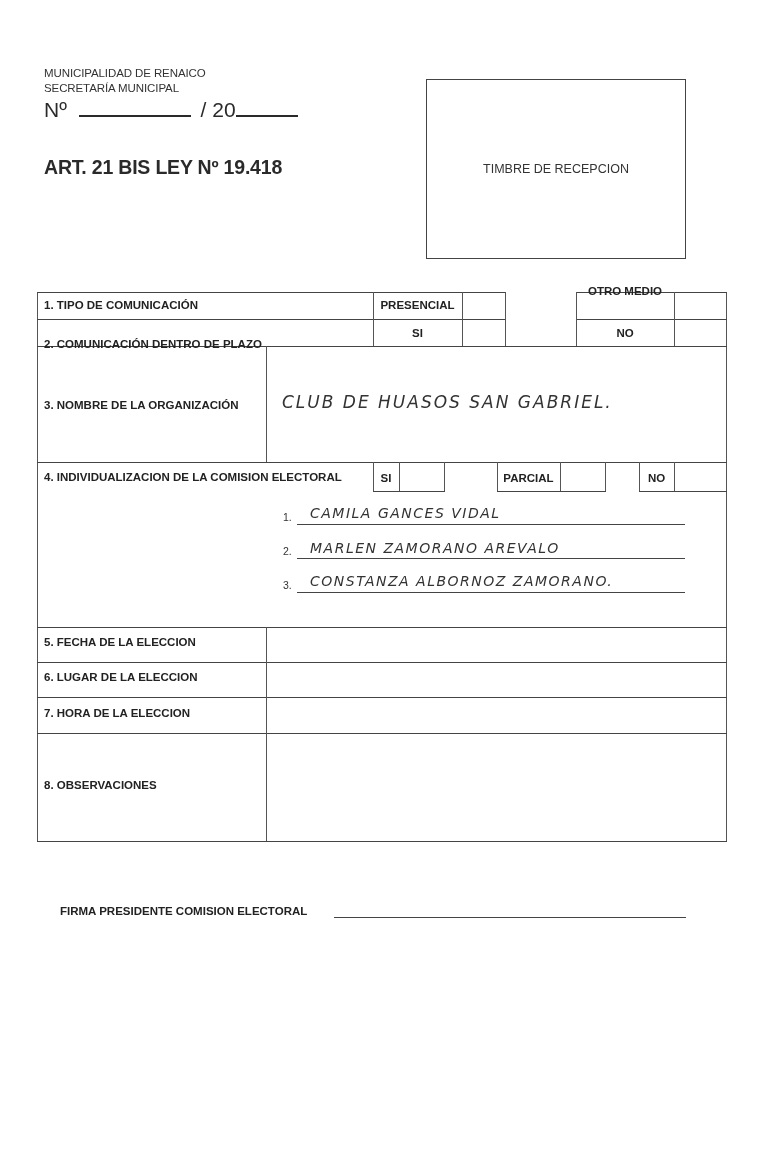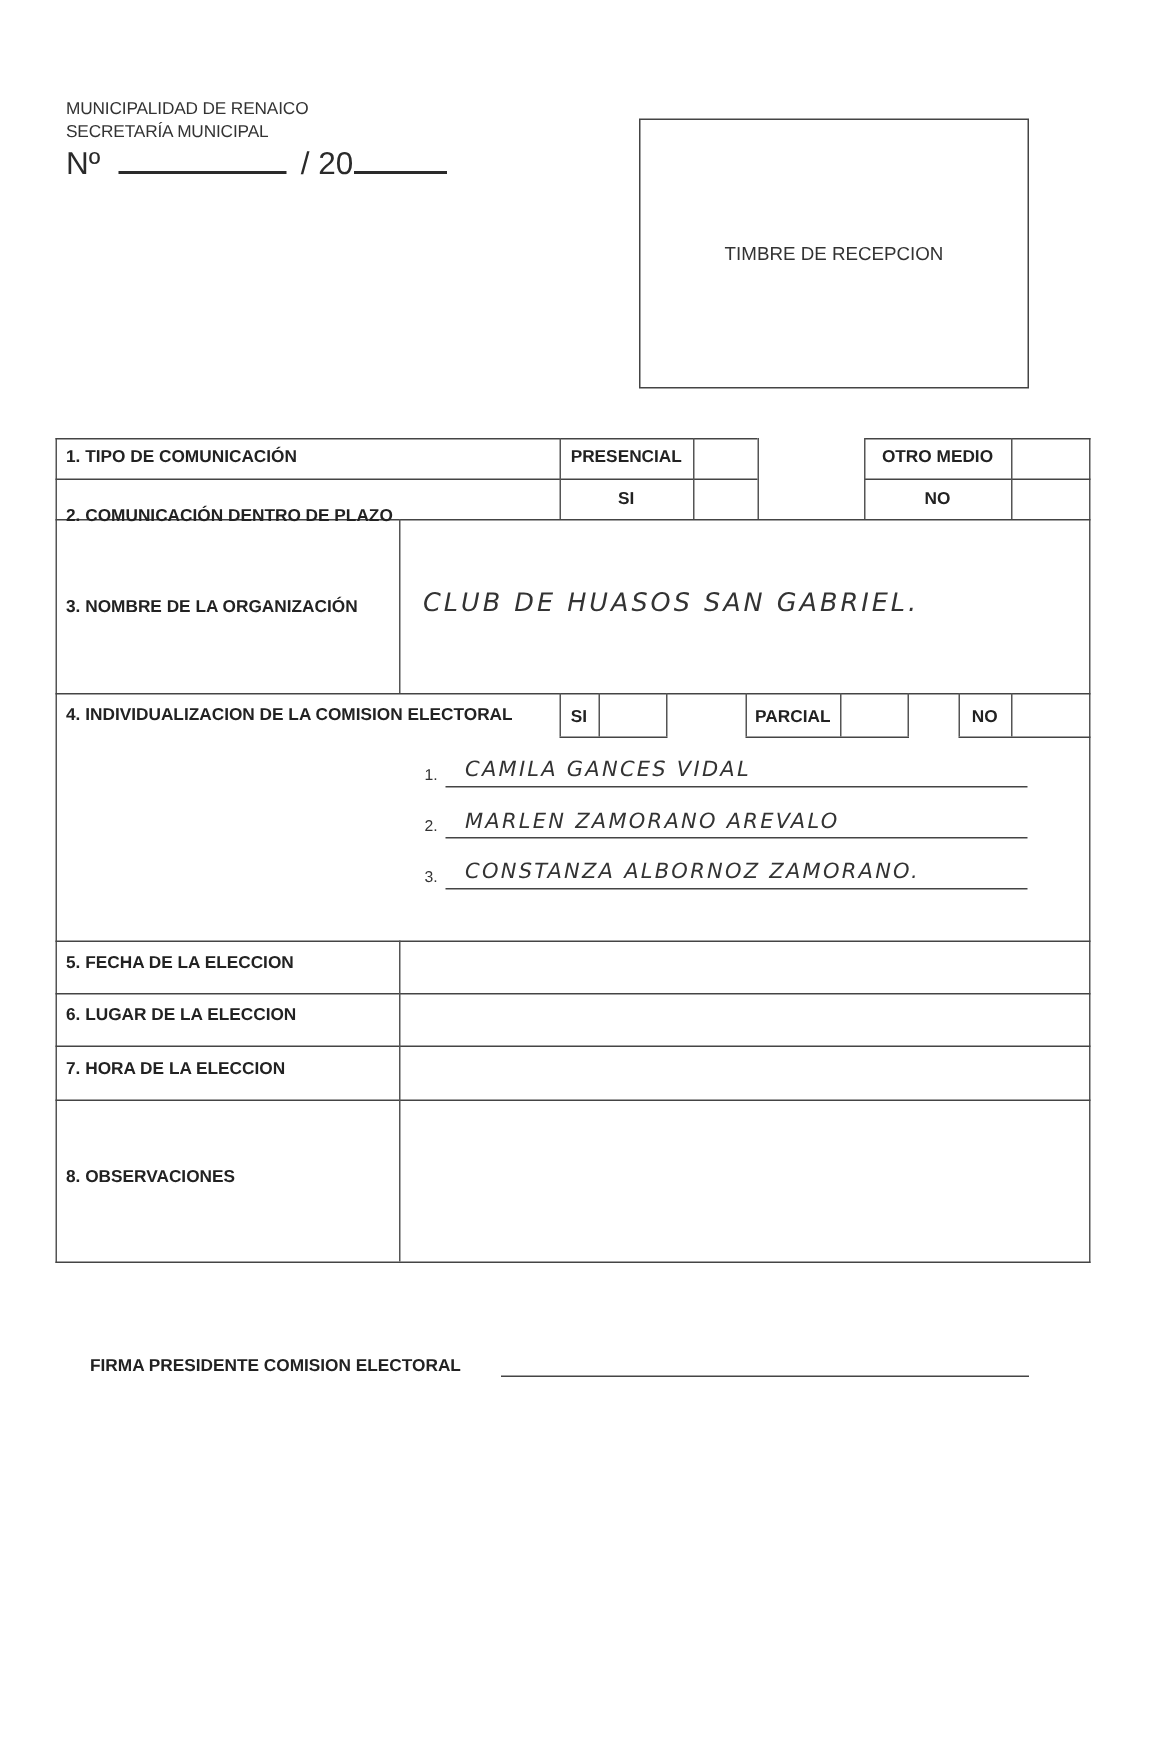--- a/index.html
+++ b/index.html
@@ -33,20 +33,21 @@
   <div>SECRETARÍA MUNICIPAL</div>
 </div>
 
 <div class="abs numline">
   <span>Nº</span>
   <span class="blank" style="width:112px;margin-left:6px;"></span>
   <span style="margin-left:4px;">/ 20</span><span class="blank" style="width:62px;"></span>
 </div>
 
 <div class="abs title">
+  <div>ART. 21 BIS LEY Nº 19.418</div>
 </div>
 
 <div class="abs stamp">
   <div class="stamp-label">TIMBRE DE RECEPCION</div>
 </div>
 
 <div>
 
   <div class="line-v" style="left:37px; top:292px; height:550px;"></div>
   <div class="line-v" style="left:726px; top:292px; height:550px;"></div>
@@ -82,21 +83,21 @@
   <div class="line-v" style="left:639px; top:462px; height:29px;"></div>
   <div class="line-v" style="left:674px; top:462px; height:29px;"></div>
   <div class="line-h" style="left:639px; top:491px; width:88px;"></div>
 
   <div class="line-v" style="left:266px; top:627px; height:214px;"></div>
 </div>
 
 <div class="lbl" style="left:44px; top:299px;">1. TIPO DE COMUNICACIÓN</div>
 <div class="opt" style="left:373px; top:299px; width:89px;">PRESENCIAL</div>
 <div class="checkbox" style="left:463px; top:293px; width:42px; height:26px;"></div>
-<div class="opt" style="left:576px; top:299px; width:98px;">OTRO MEDIO</div>
+<div class="opt" style="left:576px; top:285px; width:98px;">OTRO MEDIO</div>
 <div class="checkbox" style="left:675px; top:293px; width:51px; height:26px;"></div>
 
 <div class="lbl" style="left:44px; top:338px;text-align:right;">2. COMUNICACIÓN DENTRO DE PLAZO</div>
 <div class="opt" style="left:373px; top:327px; width:89px;">SI</div>
 <div class="checkbox" style="left:463px; top:320px; width:42px; height:26px;"></div>
 <div class="opt" style="left:576px; top:327px; width:98px;">NO</div>
 <div class="checkbox" style="left:675px; top:320px; width:51px; height:26px;"></div>
 
 <div class="lbl" style="left:44px; top:399px;">3. NOMBRE DE LA ORGANIZACIÓN</div>
 <div class="hand" style="left:282px; top:392px;">CLUB DE HUASOS SAN GABRIEL.</div>

